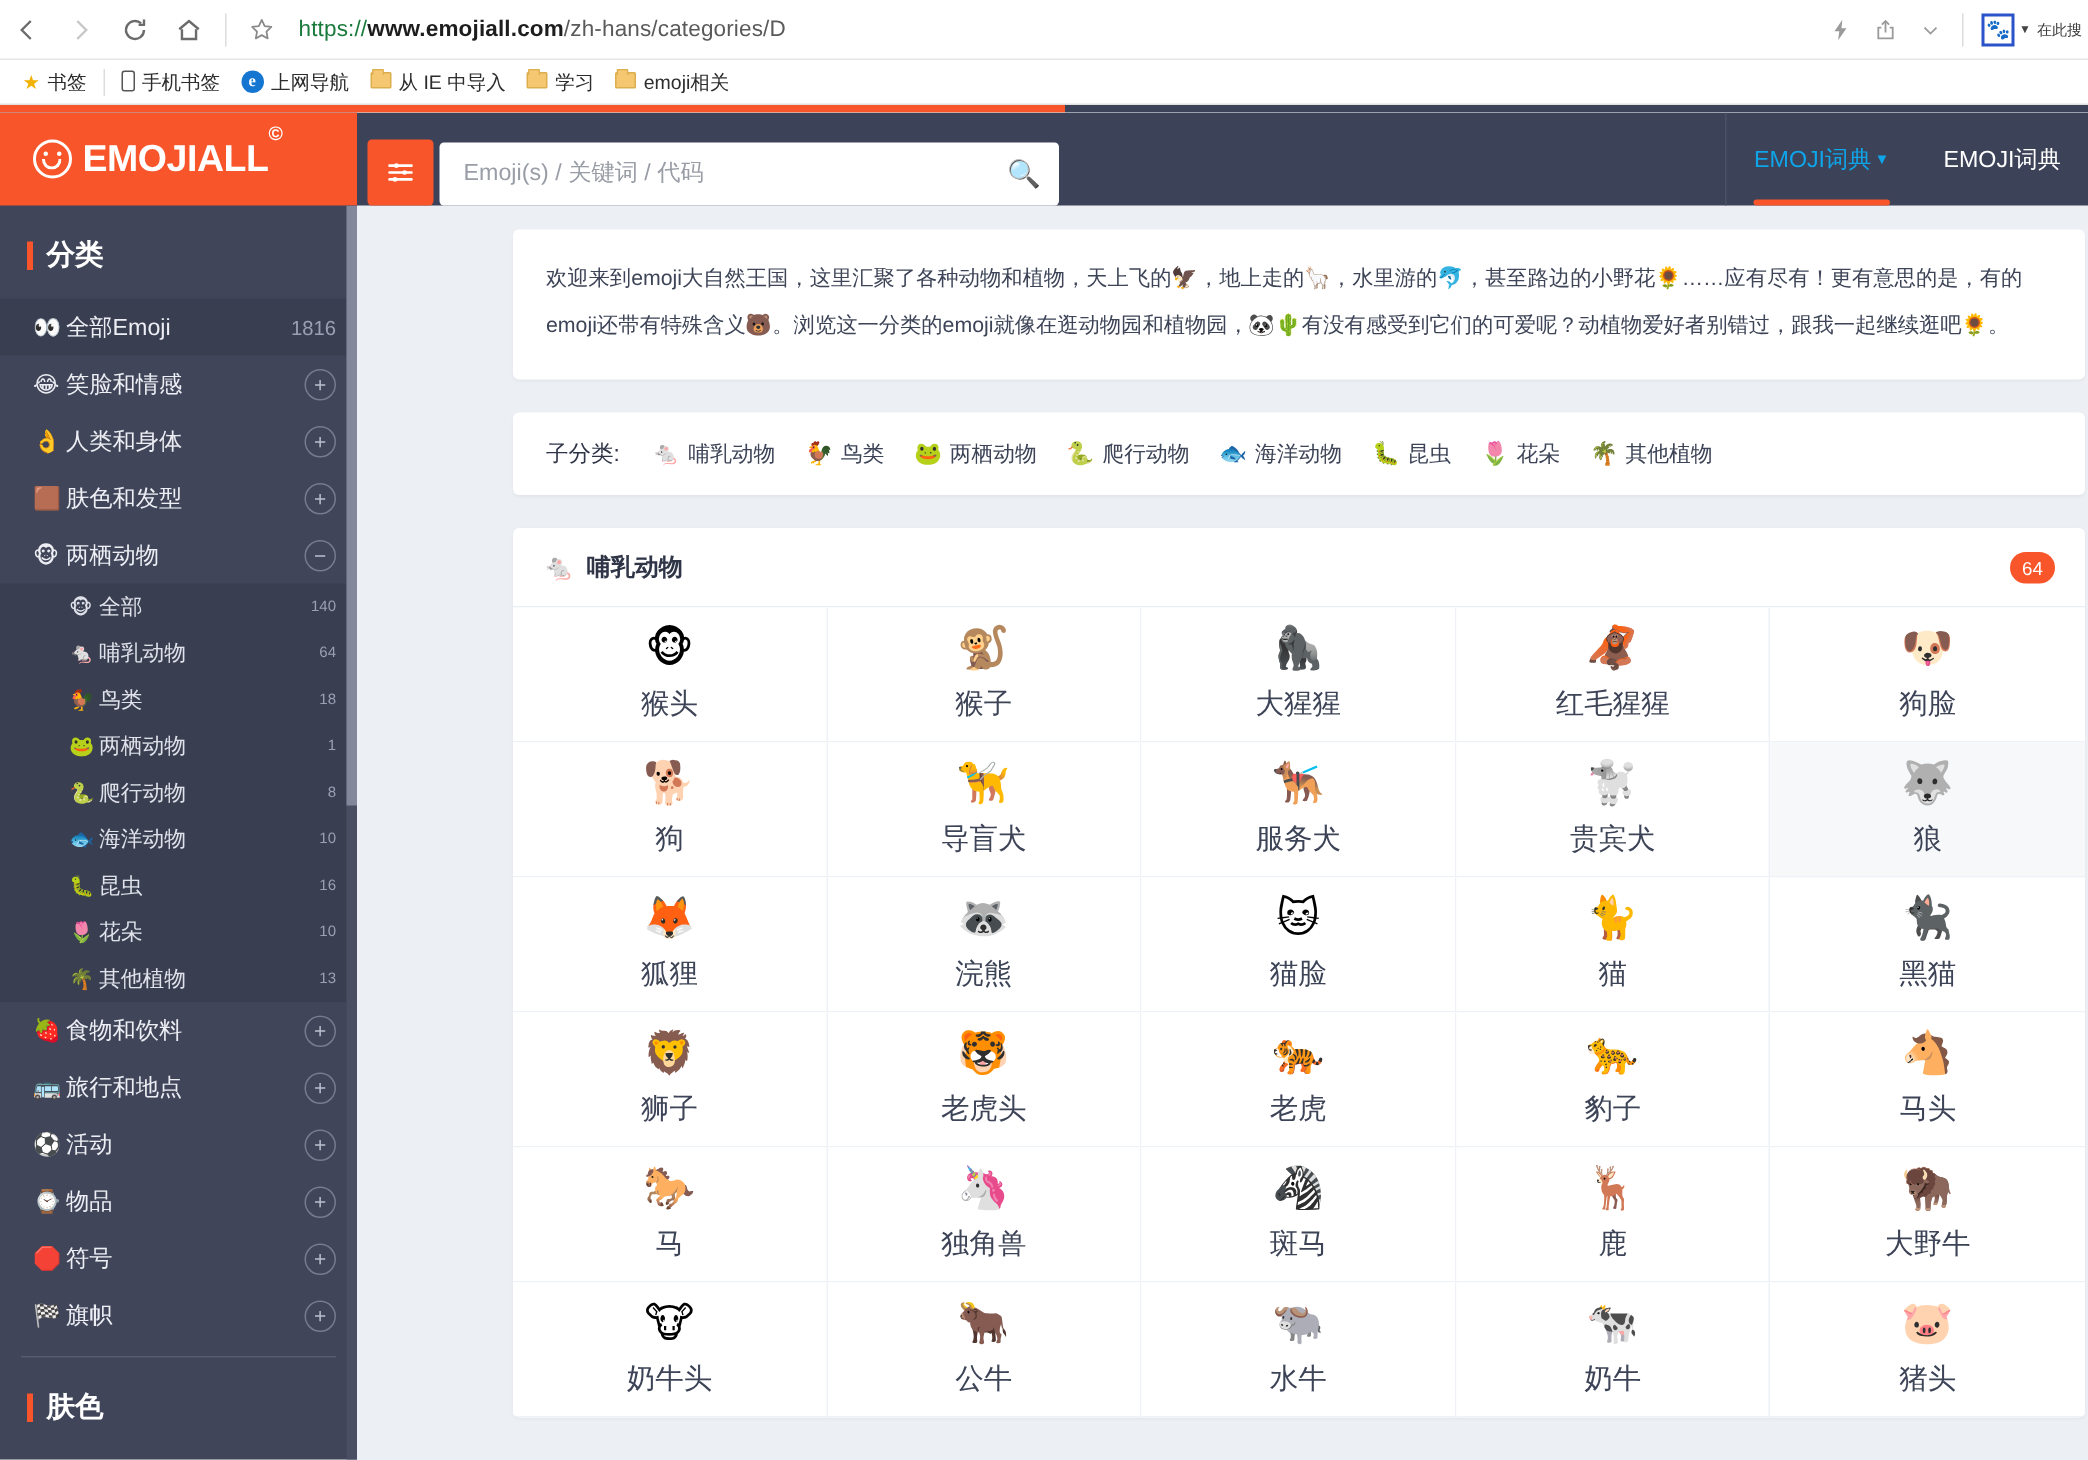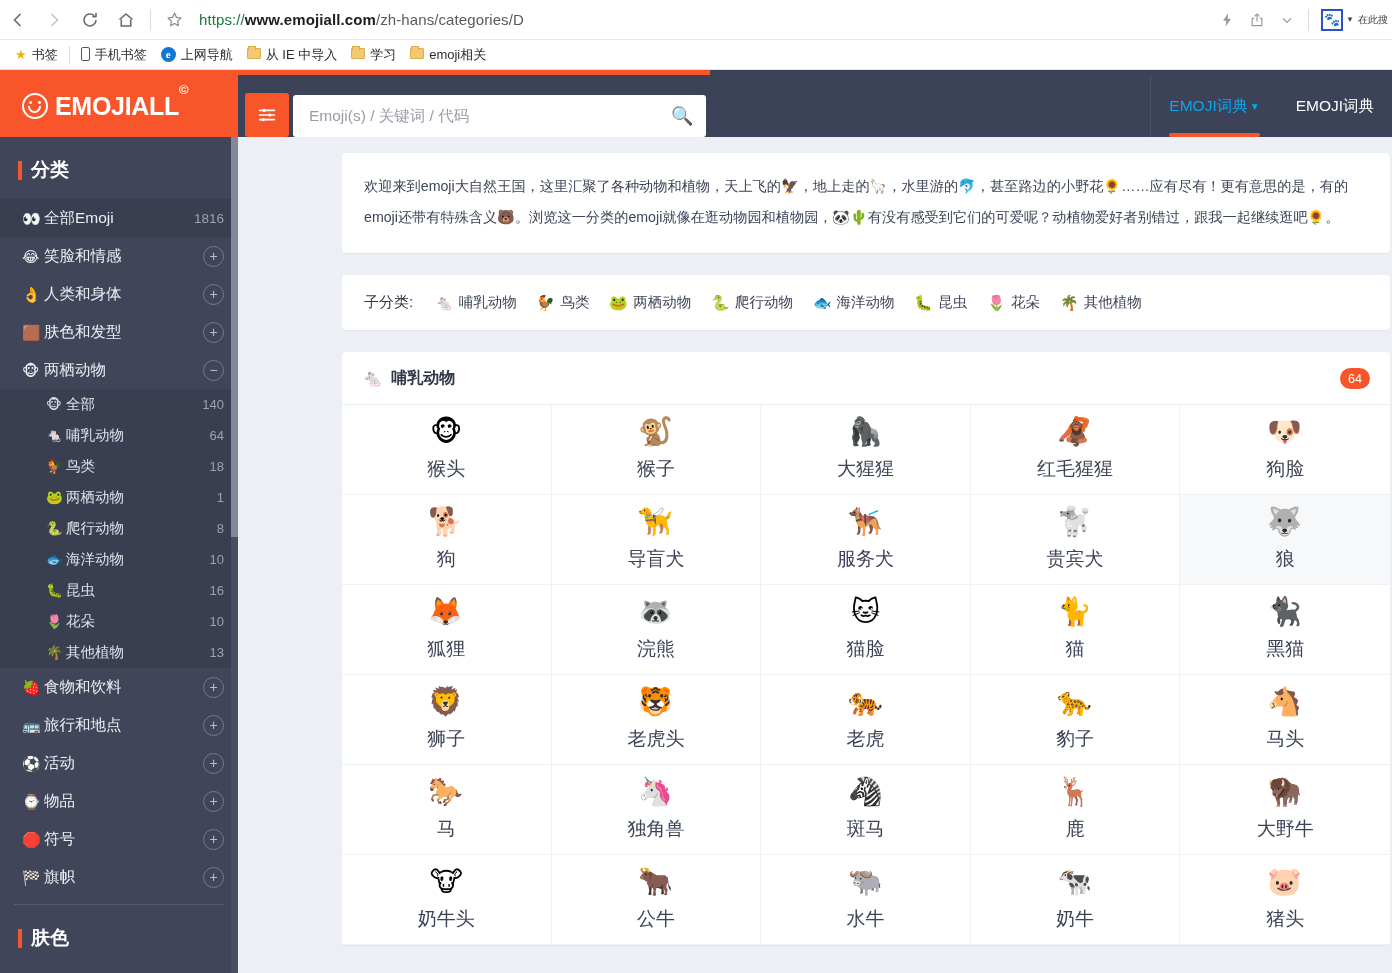--- a/index.html
+++ b/index.html
@@ -164,21 +164,21 @@
     width: 21px; height: 21px; border-radius: 50%;
     border: 1px solid #767b90; color: #b9bdcc;
     display:flex; align-items:center; justify-content:center;
     font-size: 14px; line-height: 1;
   }
   .subwrap { background: #3a3e51; }
   .cat.sub {
     padding-left: 46px; height: 31px; font-size: 14.5px; color:#dfe2ea;
   }
   .cat.sub .ico { width: 20px; flex:0 0 20px; font-size: 13.5px;}
-  .cat.sub .cnt { font-size: 13px; }
+  .cat.sub .cnt { font-size: 10px; }
   #skin-row {
     display:flex; gap: 9px; padding: 10px 0 0 14px; font-size: 21px;
   }
   #sidebar-scrollbar {
     position: absolute; right: 0px; top: 0px;
     width: 7px; height: 839px; background: #494e63;
   }
   #sidebar-thumb {
     position:absolute; left:0; top: 0px; width: 7px; height: 400px;
     background: #82879b; border-radius: 0;

